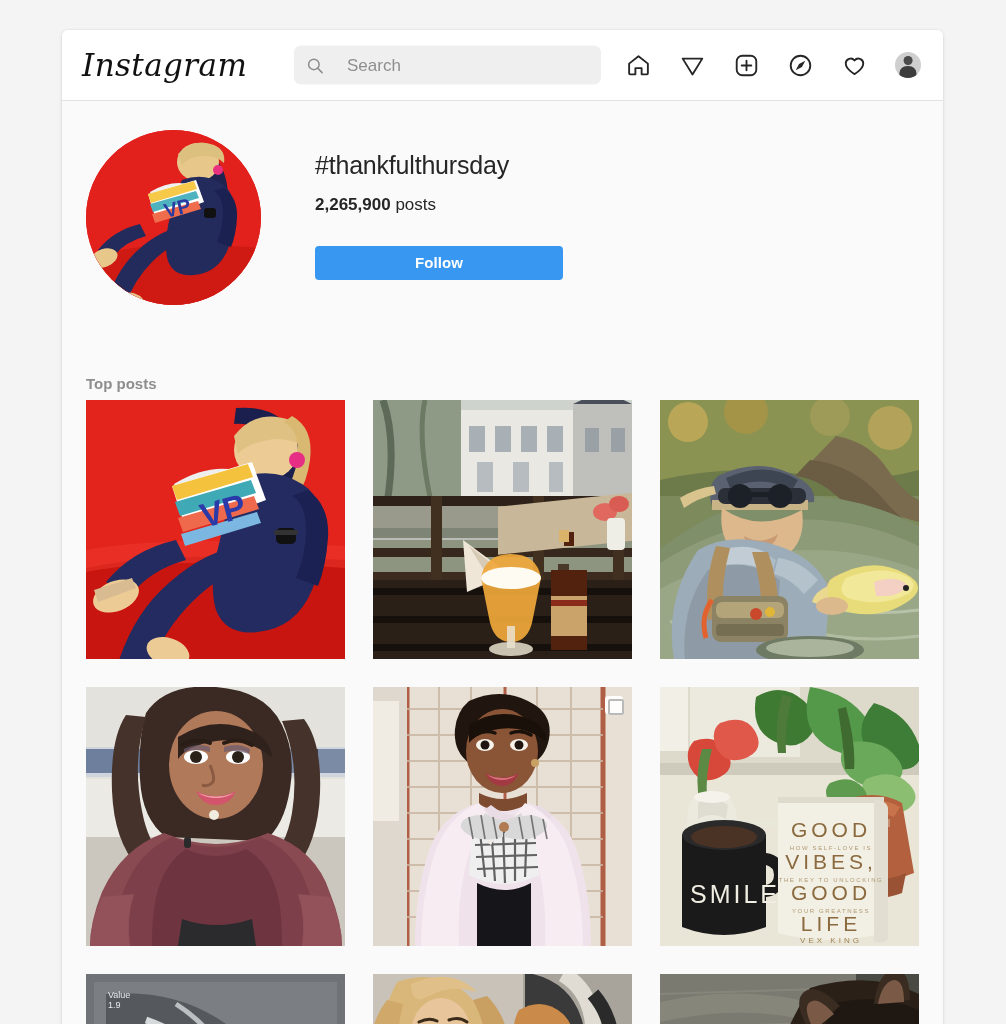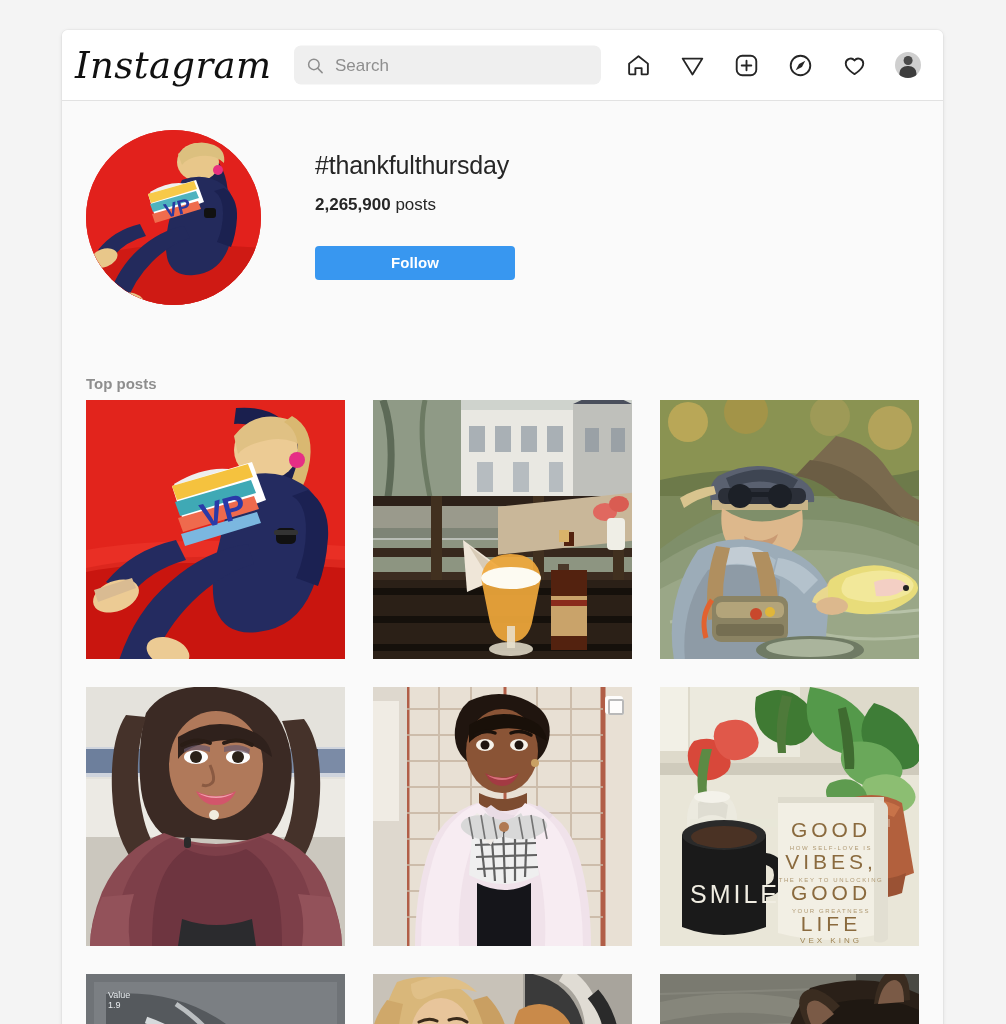--- a/index.html
+++ b/index.html
@@ -34,46 +34,46 @@
   .navbar {
     position: relative;
     height: 71px;
     background: #ffffff;
     border-bottom: 1px solid #e2e2e2;
     display: flex;
     align-items: center;
   }
   .logo {
     position: absolute;
-    left: 13px;
+    left: 20px;
     top: 50%;
     transform: translateY(-50%);
     font-family: "DejaVu Serif", serif;
     font-style: italic;
-    font-size: 37px;
+    font-size: 31px;
     font-weight: 400;
     letter-spacing: 0.4px;
     color: #111;
     white-space: nowrap;
     user-select: none;
   }
 
   .searchbox {
     position: absolute;
     left: 232px;
     top: 50%;
     transform: translateY(-50%);
     width: 307px;
     height: 39px;
     background: #efefef;
     border-radius: 7px;
     display: flex;
     align-items: center;
     padding: 0 12px;
-    gap: 11px;
+    gap: 23px;
   }
   .searchbox .mag { flex: 0 0 auto; line-height: 0; }
   .searchinput {
     flex: 1 1 auto;
     border: none;
     outline: none;
     background: transparent;
     font-family: "Liberation Sans", sans-serif;
     font-size: 17px;
     color: #262626;
@@ -164,21 +164,21 @@
     line-height: 1.1;
   }
   .hash-count {
     margin-top: 15px;
     font-size: 17px;
     color: #262626;
   }
   .hash-count b { font-weight: 700; }
   .follow-btn {
     margin-top: 31px;
-    width: 200px;
+    width: 248px;
     height: 34px;
     background: #3897f0;
     color: #ffffff;
     border: none;
     border-radius: 4px;
     font-family: "Liberation Sans", sans-serif;
     font-size: 15px;
     font-weight: 700;
     cursor: pointer;
     letter-spacing: 0.1px;

